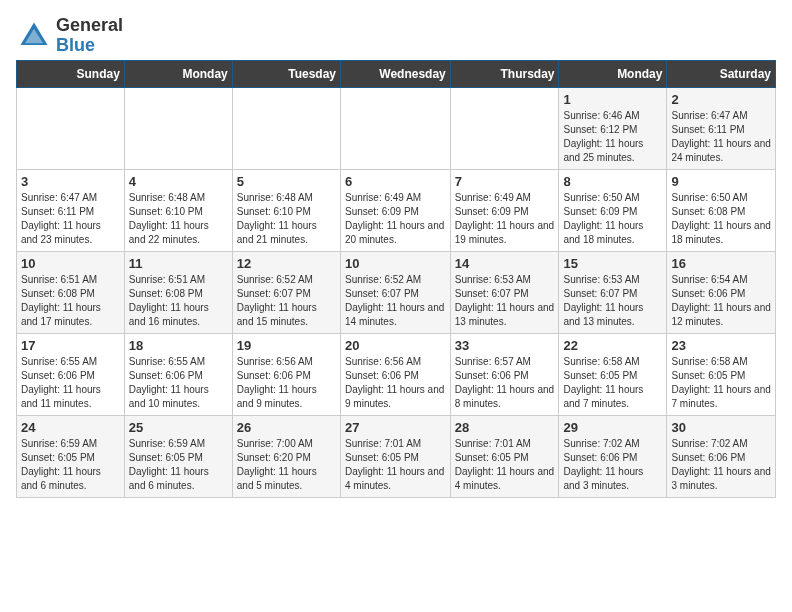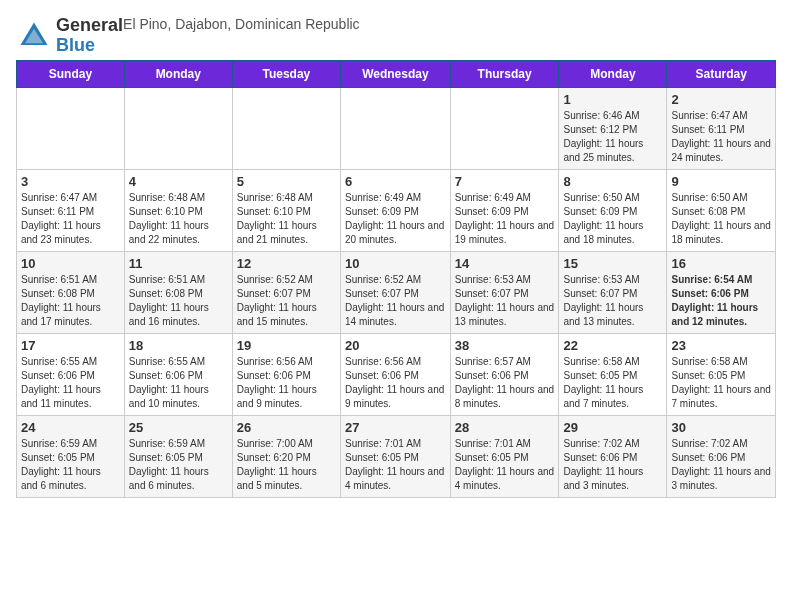--- a/index.html
+++ b/index.html
@@ -5,20 +5,21 @@
     * { box-sizing: border-box; margin: 0; padding: 0; }
     body {
       font-family: Arial, sans-serif;
       background: #fff;
       width: 792px;
       min-height: 612px;
       padding: 16px;
     }
     .header-top {
       display: flex;
+      justify-content: space-between;
       align-items: flex-start;
       margin-bottom: 4px;
     }
     .logo {
       display: flex;
       align-items: center;
       gap: 4px;
     }
     .logo-text {
       font-size: 18px;
@@ -42,24 +43,24 @@
     .location-title {
       font-size: 14px;
       color: #555;
     }
     table {
       width: 100%;
       border-collapse: collapse;
       font-size: 11px;
     }
     thead tr th {
-      background-color: #6d28d9;
+      background-color: #404040;
       color: #fff;
       padding: 6px 4px;
-      text-align: center;
+      text-align: right;
       font-size: 12px;
       border: 1px solid #1a5a8a;
     }
     tbody tr td {
       border: 1px solid #ccc;
       vertical-align: top;
       padding: 4px;
       width: 113px;
       min-height: 80px;
       color: #333;
@@ -91,21 +92,20 @@
     <svg class="logo-icon" viewBox="0 0 40 40" xmlns="http://www.w3.org/2000/svg">
       <polygon points="20,5 35,30 5,30" fill="#2a7ab5"></polygon>
       <polygon points="20,12 30,28 10,28" fill="#fff" opacity="0.4"></polygon>
     </svg>
     <div class="logo-text">
       <span class="logo-general">General</span><br>
       <span class="logo-blue">Blue</span>
     </div>
   </div>
   <div class="title-block">
-    <div class="location-title">El Pino, Dajabon, Dominican Republic</div>
   </div>
 </div>
 
 <table>
   <thead>
     <tr>
     <th>Sunday</th>
         <th>Monday</th>
         <th>Tuesday</th>
         <th>Wednesday</th>
@@ -210,21 +210,21 @@
 Daylight: 11 hours and 13 minutes.</div>
         </td>
         <td>
           <span class="day-number">15</span>
           <div class="day-info" style="white-space: pre-line;">Sunrise: 6:53 AM
 Sunset: 6:07 PM
 Daylight: 11 hours and 13 minutes.</div>
         </td>
         <td>
           <span class="day-number">16</span>
-          <div class="day-info" style="white-space: pre-line; font-weight: bold;">Sunrise: 6:54 AM
+          <div class="day-info" style="white-space: pre-line;">Sunrise: 6:54 AM
 Sunset: 6:06 PM
 Daylight: 11 hours and 12 minutes.</div>
         </td>
       </tr>
       <tr>
         <td>
           <span class="day-number">17</span>
           <div class="day-info" style="white-space: pre-line;">Sunrise: 6:55 AM
 Sunset: 6:06 PM
 Daylight: 11 hours and 11 minutes.</div>
@@ -241,21 +241,21 @@
 Sunset: 6:06 PM
 Daylight: 11 hours and 9 minutes.</div>
         </td>
         <td>
           <span class="day-number">20</span>
           <div class="day-info" style="white-space: pre-line;">Sunrise: 6:56 AM
 Sunset: 6:06 PM
 Daylight: 11 hours and 9 minutes.</div>
         </td>
         <td>
-          <span class="day-number">38</span>
+          <span class="day-number">33</span>
           <div class="day-info" style="white-space: pre-line;">Sunrise: 6:57 AM
 Sunset: 6:06 PM
 Daylight: 11 hours and 8 minutes.</div>
         </td>
         <td>
           <span class="day-number">22</span>
           <div class="day-info" style="white-space: pre-line;">Sunrise: 6:58 AM
 Sunset: 6:05 PM
 Daylight: 11 hours and 7 minutes.</div>
         </td>

